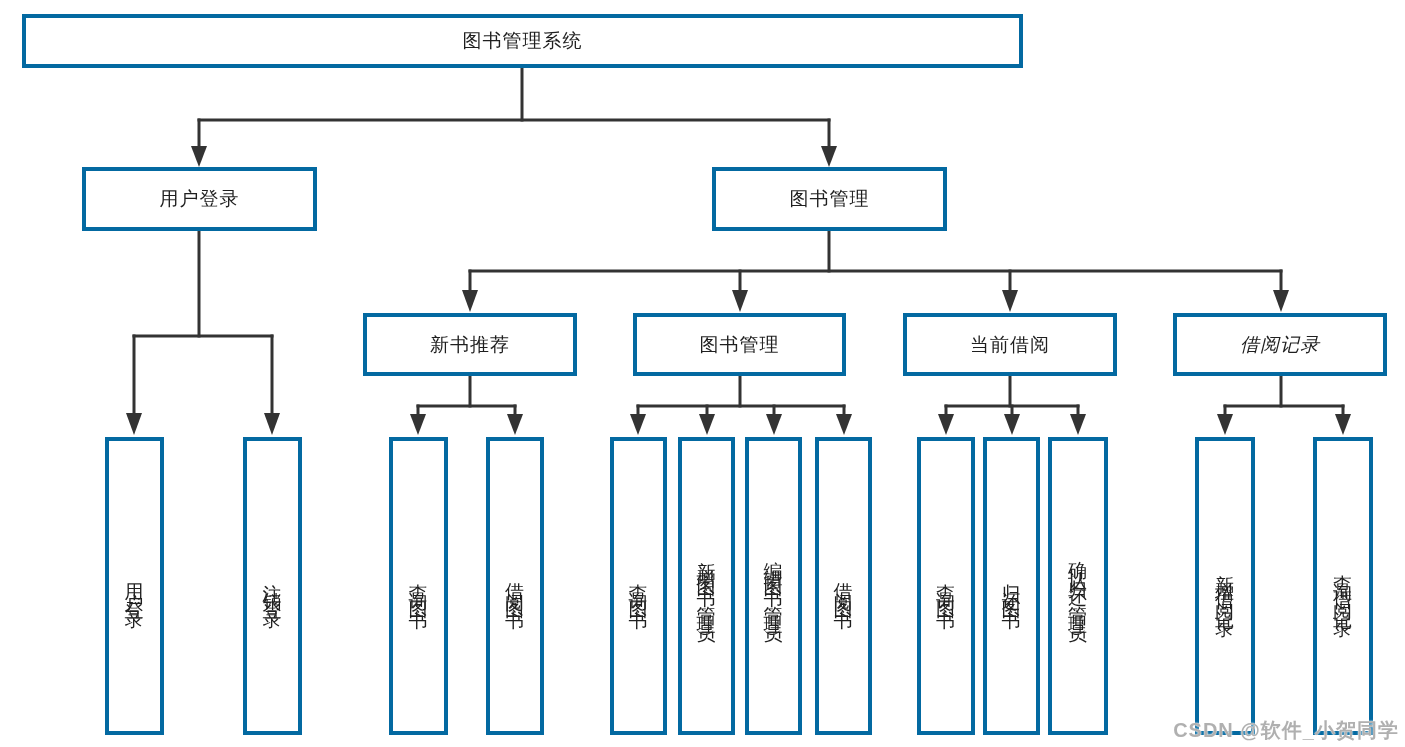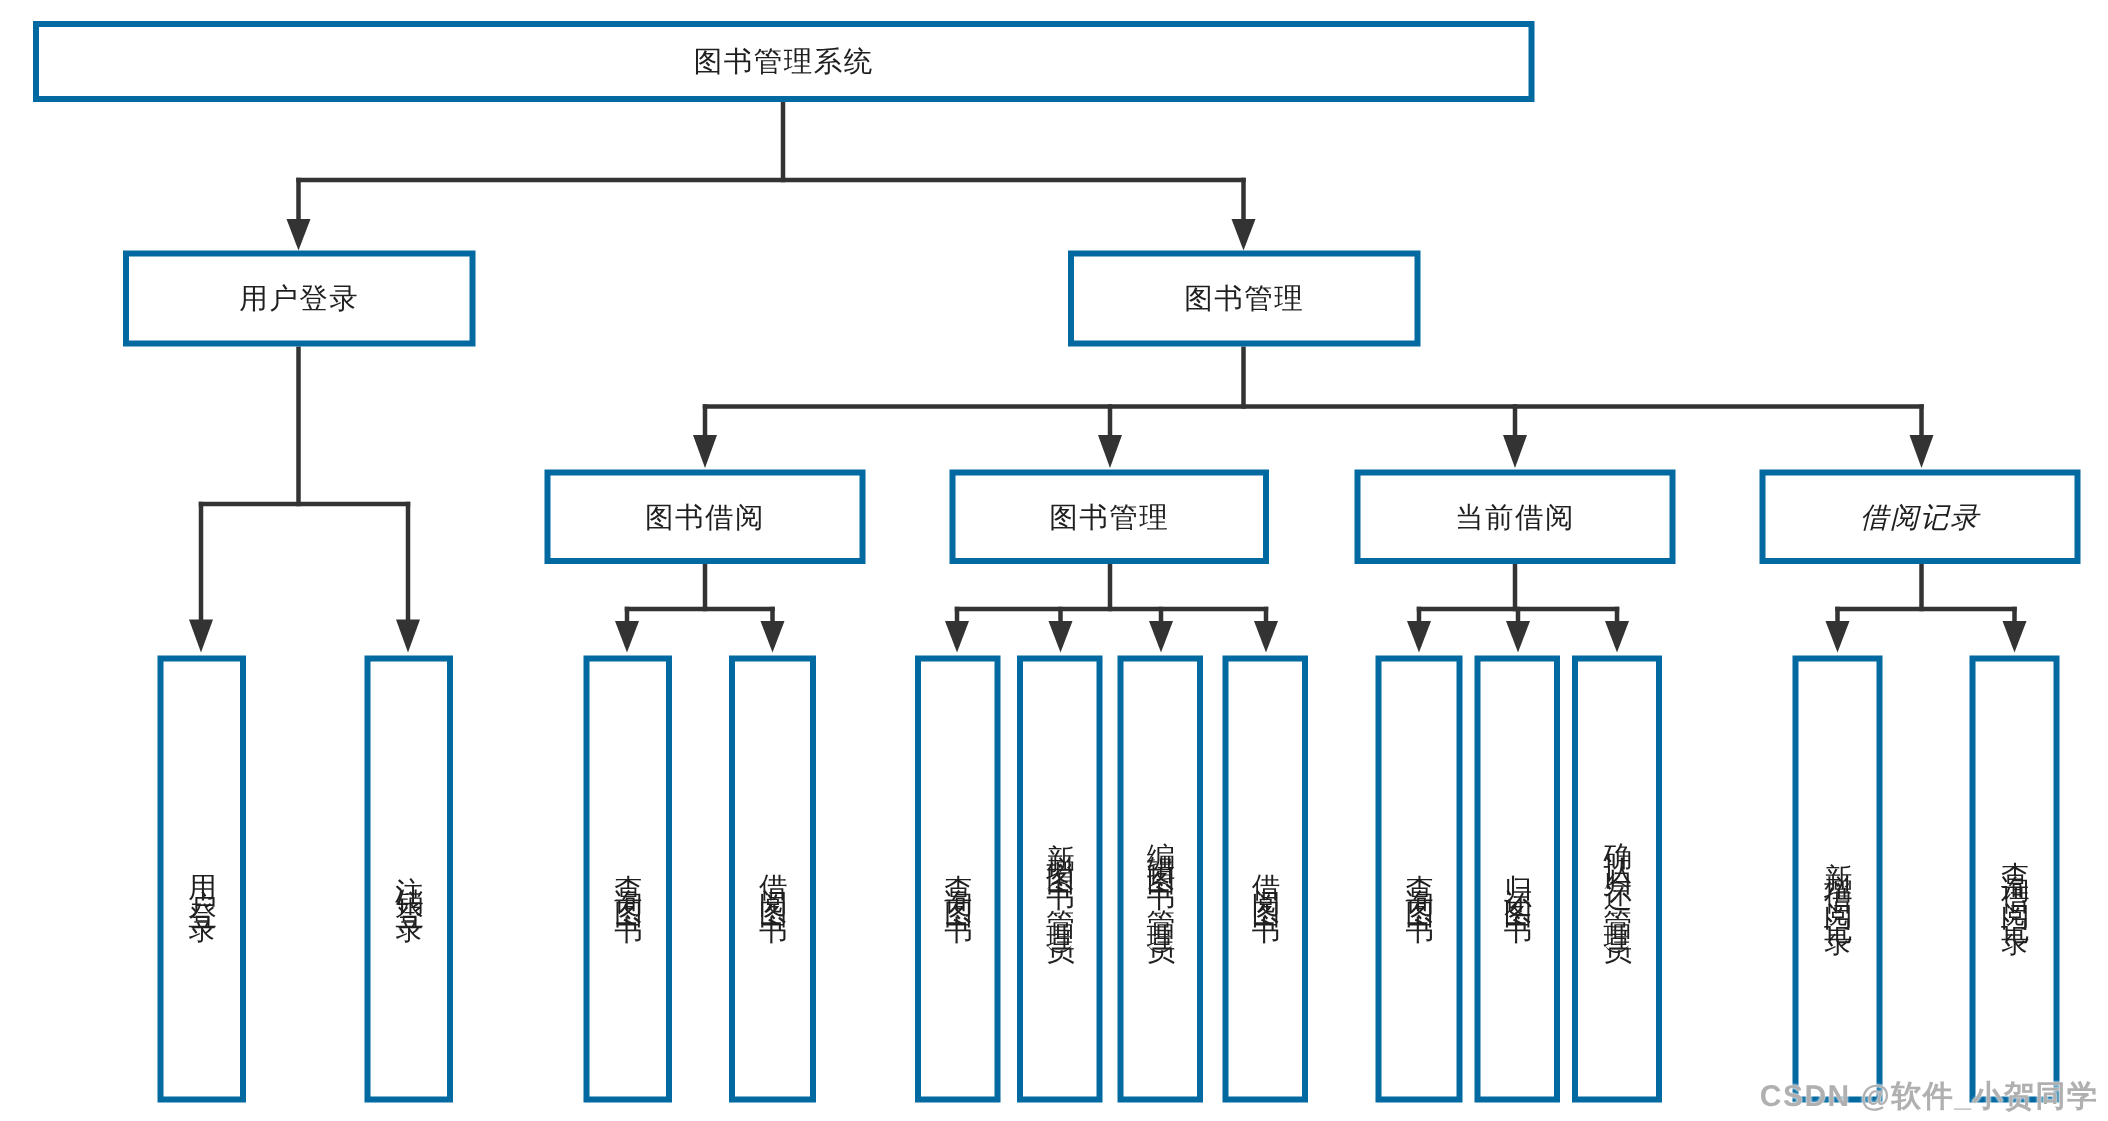--- a/index.html
+++ b/index.html
@@ -138,21 +138,21 @@
   </div>
 
   <div class="box" style="left:82px; top:167px; width:235px; height:64px;">
     <span class="hlabel">用户登录</span>
   </div>
   <div class="box" style="left:712px; top:167px; width:235px; height:64px;">
     <span class="hlabel">图书管理</span>
   </div>
 
   <div class="box" style="left:363px; top:313px; width:214px; height:63px;">
-    <span class="hlabel">图书借阅</span>
+    <span class="hlabel">新书推荐</span>
   </div>
   <div class="box" style="left:633px; top:313px; width:213px; height:63px;">
     <span class="hlabel">图书管理</span>
   </div>
   <div class="box" style="left:903px; top:313px; width:214px; height:63px;">
     <span class="hlabel">当前借阅</span>
   </div>
   <div class="box" style="left:1173px; top:313px; width:214px; height:63px;font-style:italic;">
     <span class="hlabel">借阅记录</span>
   </div>

